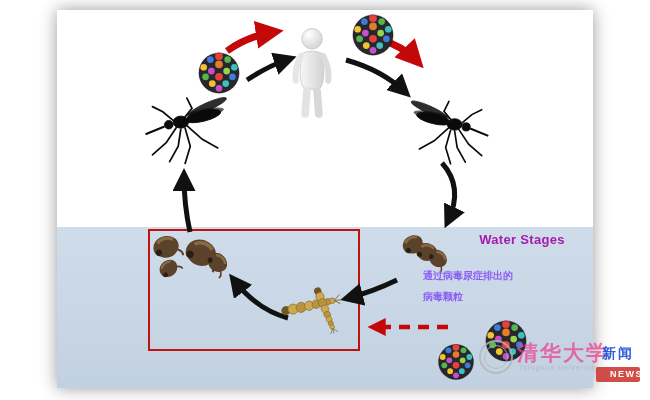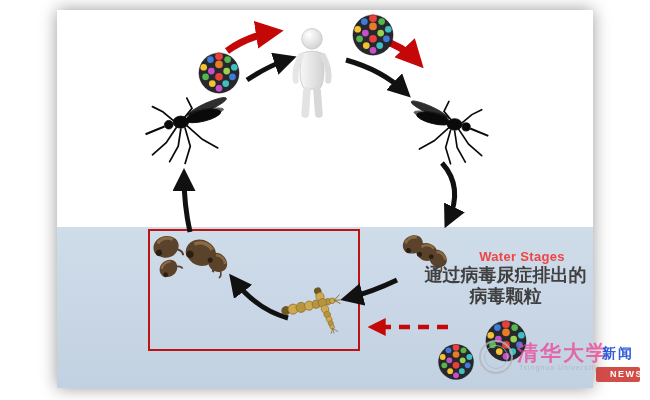--- a/index.html
+++ b/index.html
@@ -30,30 +30,28 @@
     z-index:2;
   }
   #arrows { left:0; top:0; width:650px; height:400px; z-index:3; pointer-events:none; }
 
   .organism { z-index:4; }
 
   .water-label {
     left:462px; top:232px; width:120px;
     text-align:center;
     font-size:13px; font-weight:bold;
-    color:#ef4444;
+    color:#a21caf;
     z-index:5;
     letter-spacing:0.3px;
-    margin-top:17px;
   }
   .viruria {
     left:423px; top:265px; width:165px;
-    text-align:center;
-    font-size:18px; font-weight:bold;
-    color:#404040;
+    font-size:10px; font-weight:bold;
+    color:#8b5cf6;
     line-height:21px;
     z-index:5;
   }
 
   .watermark { z-index:6; opacity:0.78; }
   .tsinghua-logo {
     left:479px; top:340px; width:34px; height:34px;
     border:2px solid #b3b6bd; border-radius:50%;
   }
   .tsinghua-logo .inner {

